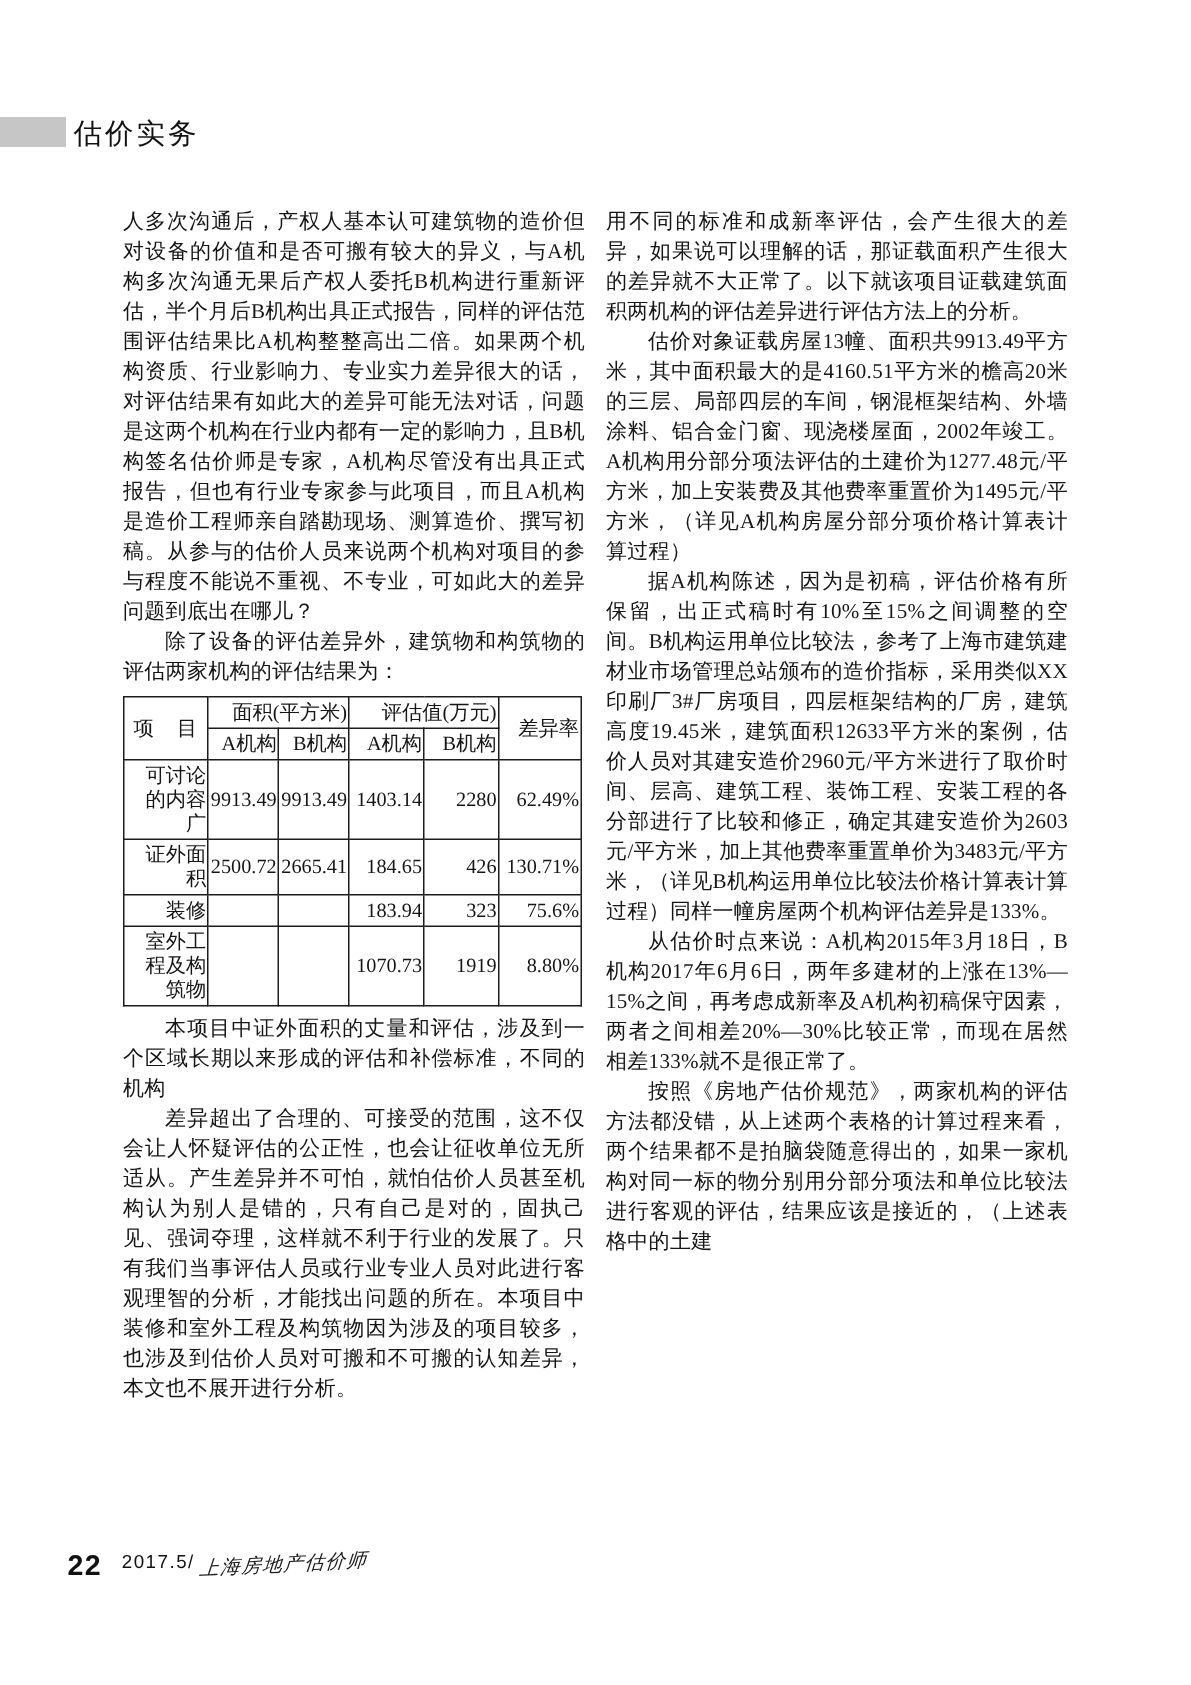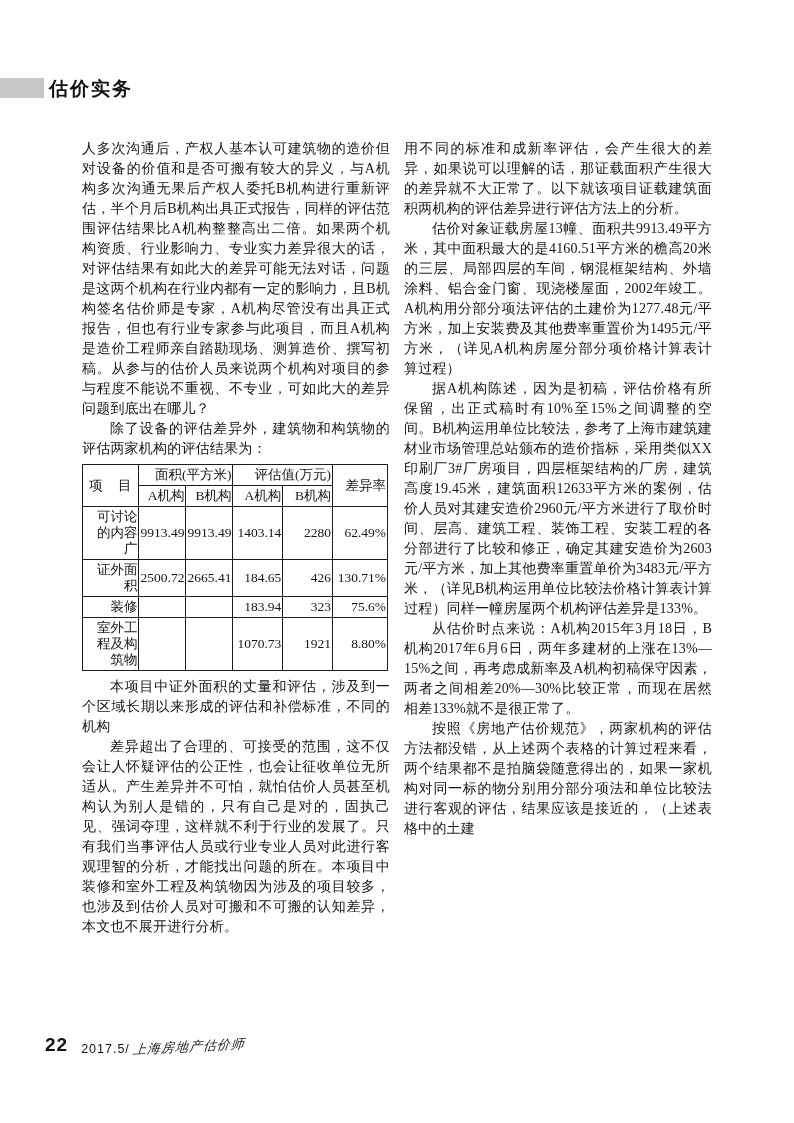--- a/index.html
+++ b/index.html
@@ -13,21 +13,21 @@
   }
   
   .section-header{position:absolute;top:76px;left:0;height:22px;}
   .section-bar{
     position:absolute;top:2px;left:0;
     width:44px;height:20px;background:#c6c6c6;
   }
   .section-title{
     position:absolute;top:0;left:49px;
     font-family:"Liberation Sans","DejaVu Sans",sans-serif;
-    font-size:19px;font-weight:700;letter-spacing:2px;
+    font-size:19px;font-weight:400;letter-spacing:2px;
     white-space:nowrap;color:#121212;
   }
   
   .col{
     position:absolute;top:139px;width:308px;
     font-size:14px;line-height:20px;
     text-align:justify;
     letter-spacing:0.2px;
   }
   .col-left{left:82px;}
@@ -46,21 +46,21 @@
   table.cmp th,table.cmp td{
     border:1px solid #1c1c1c;
     font-weight:normal;
     padding:2px 1px;
     vertical-align:middle;
   }
   table.cmp .item-head{letter-spacing:6px;}
   
   .footer{
     position:absolute;top:1034px;left:45px;
-    display:flex;align-items:flex-end;
+    display:flex;align-items:flex-start;
     font-family:"Liberation Sans","DejaVu Sans",sans-serif;
     color:#121212;
   }
   .page-number{font-size:19px;font-weight:600;letter-spacing:1px;}
   .issue-label{font-size:12.5px;margin-left:13px;letter-spacing:1px;}
   .journal-signature{
     font-family:"DejaVu Serif",serif;
     font-style:italic;
     font-size:13px;
     margin-left:3px;
@@ -128,21 +128,21 @@
         <td></td>
         <td>183.94</td>
         <td>323</td>
         <td>75.6%</td>
       </tr>
       <tr>
         <td>室外工程及构筑物</td>
         <td></td>
         <td></td>
         <td>1070.73</td>
-        <td>1921</td>
+        <td>1919</td>
         <td>8.80%</td>
       </tr>
     </tbody>
       </table>
 
     <p class="indent">本项目中证外面积的丈量和评估，涉及到一个区域长期以来形成的评估和补偿标准，不同的机构</p>
     <p class="indent">差异超出了合理的、可接受的范围，这不仅会让人怀疑评估的公正性，也会让征收单位无所适从。产生差异并不可怕，就怕估价人员甚至机构认为别人是错的，只有自己是对的，固执己见、强词夺理，这样就不利于行业的发展了。只有我们当事评估人员或行业专业人员对此进行客观理智的分析，才能找出问题的所在。本项目中装修和室外工程及构筑物因为涉及的项目较多，也涉及到估价人员对可搬和不可搬的认知差异，本文也不展开进行分析。</p>
   </div>
 
   <div class="col col-right">

